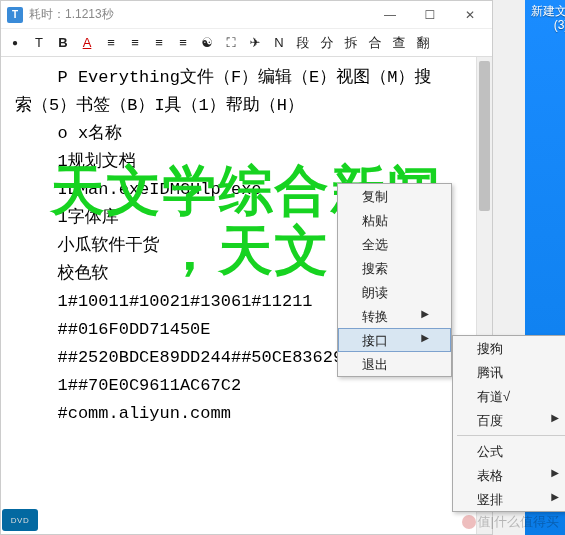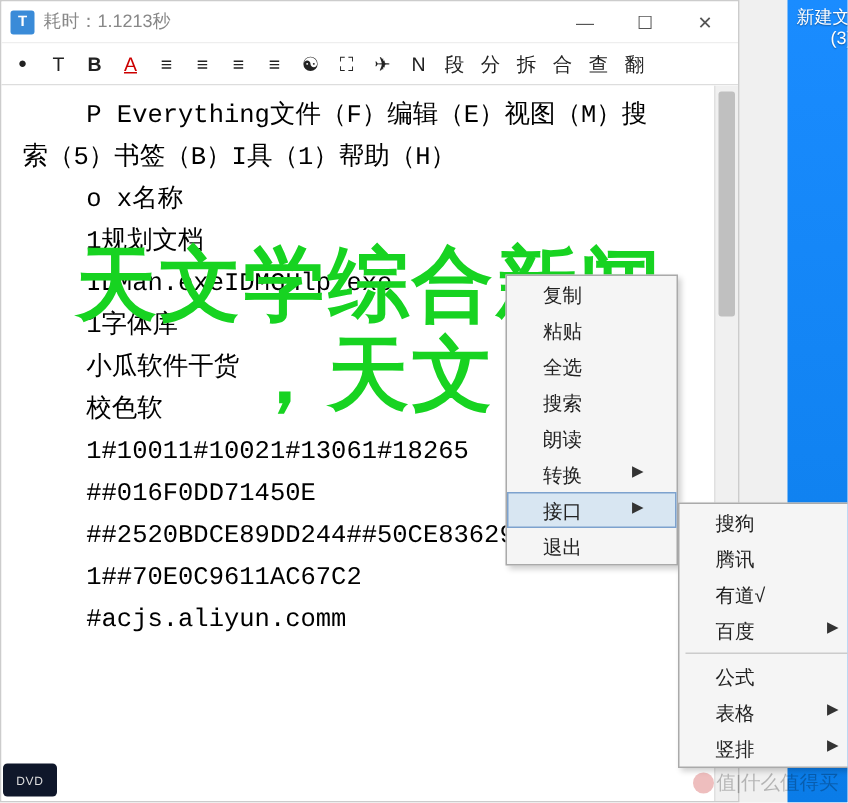--- a/index.html
+++ b/index.html
@@ -144,21 +144,21 @@
   }
   .watermark .wm-badge{
     width:14px;height:14px;border-radius:50%;
     background:rgba(200,40,40,.3);
     display:inline-block;
   }
   .dvd-icon{
     position:absolute;
     left:2px; bottom:4px;
     width:36px;height:22px;
-    background:#0f172a;
+    background:#0369a1;
     border-radius:3px;
     color:#ddd;
     font-size:8px;
     display:flex;align-items:center;justify-content:center;
     z-index:60;
     letter-spacing:.5px;
   }
   .menu2 .sep{height:1px;background:#ccc;margin:3px 4px;}
 </style>
 </head>
@@ -207,25 +207,25 @@
   <div class="content">
     <div class="content-inner">
       <div class="para p-indent">P   Everything文件（F）编辑（E）视图（M）搜</div>
       <div class="para">索（5）书签（B）I具（1）帮助（H）</div>
       <div class="para p-indent">o x名称</div>
       <div class="para p-indent">1规划文档</div>
       <div class="para p-indent">IDMan.exeIDMGHlp.exe</div>
       <div class="para p-indent">1字体库</div>
       <div class="para p-indent">小瓜软件干货</div>
       <div class="para p-indent">校色软</div>
-      <div class="para p-indent">1#10011#10021#13061#18265</div>
+      <div class="para p-indent">1#10011#10021#13061#11211</div>
       <div class="para p-indent">##016F0DD71450E</div>
       <div class="para p-indent">##2520BDCE89DD244##50CE83629A089CD</div>
       <div class="para p-indent">1##70E0C9611AC67C2</div>
-      <div class="para p-indent">#acjs.aliyun.comm</div>
+      <div class="para p-indent">#comm.aliyun.comm</div>
     </div>
     <div class="scrollbar-v">
       <div class="thumb"></div>
     </div>
   </div>
 </div>
 
 <div class="overlay-text">
   <div>天文学综合新闻</div>
   <div>，天文</div>

